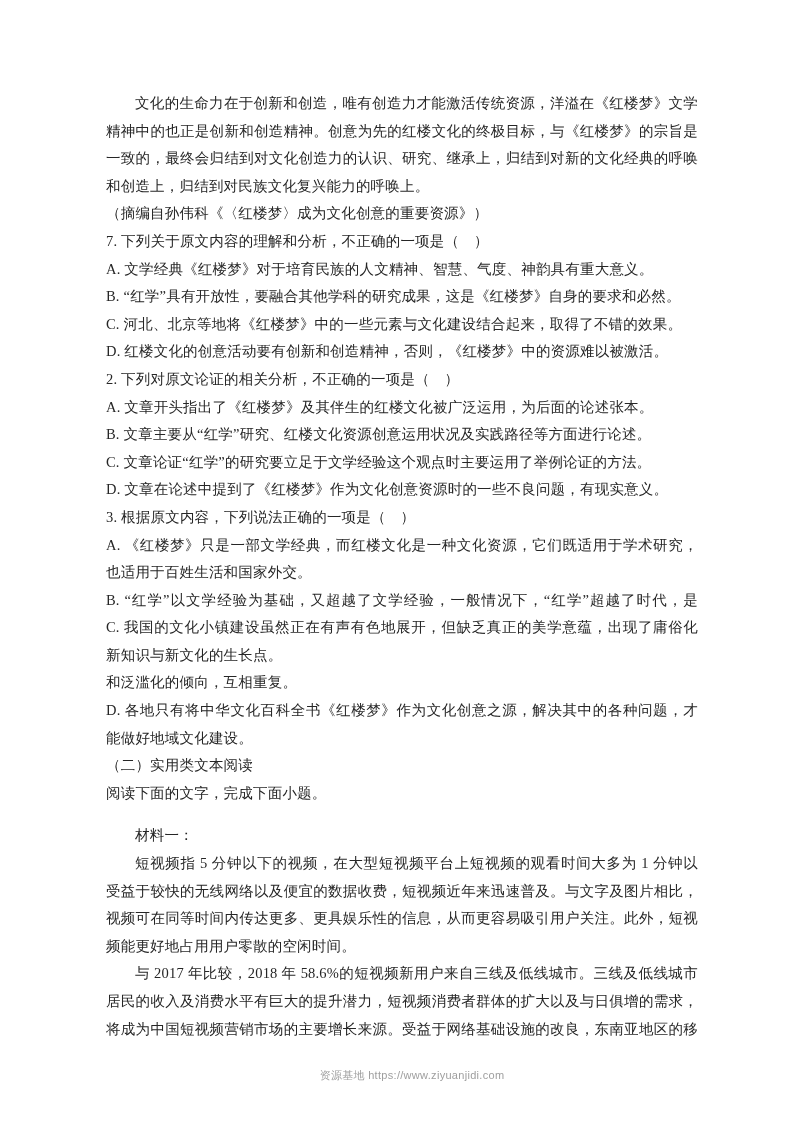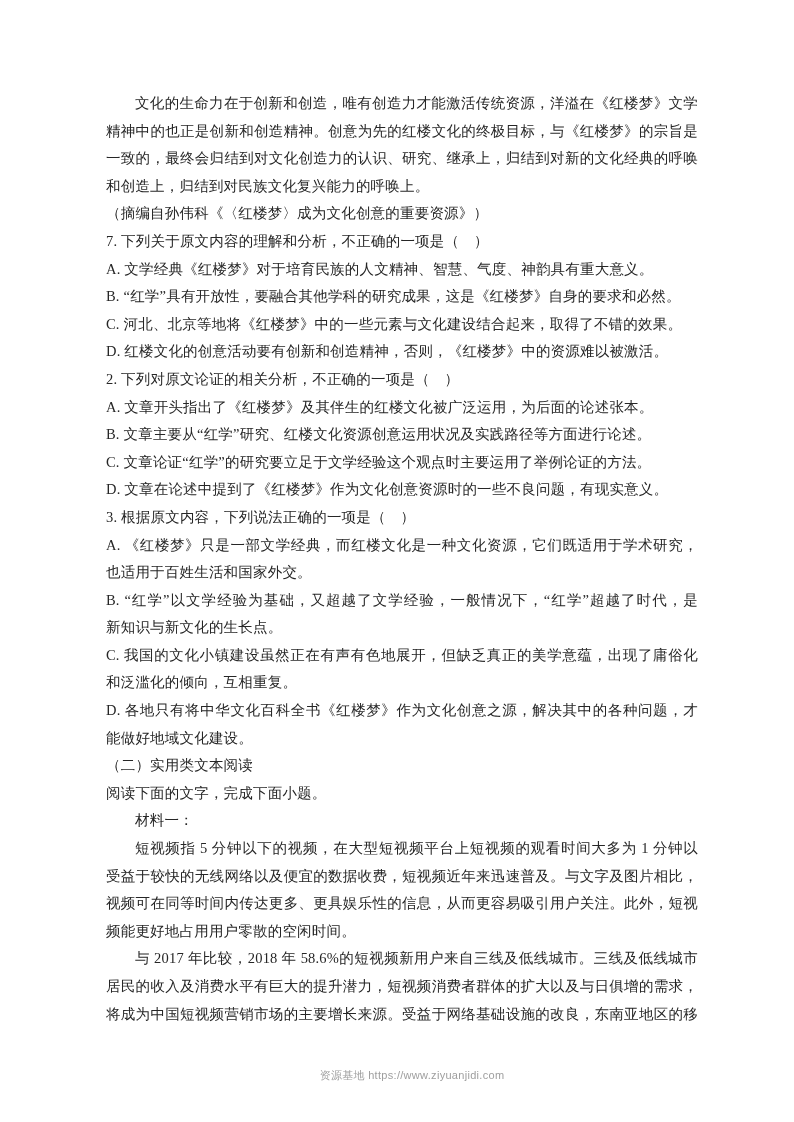--- a/index.html
+++ b/index.html
@@ -38,20 +38,21 @@
   }
   
   .line.if {
     text-indent: 2em;
     text-align: justify;
     text-align-last: justify;
   }
   
   .line.i {
     text-indent: 2em;
+    margin-top: 15px;
   }
   
   .line.r {
     text-align: left;
   }
   
   .line.p {
     text-align: left;
   }
   .footer {
@@ -86,22 +87,22 @@
       <div class="line p">D. 红楼文化的创意活动要有创新和创造精神，否则，《红楼梦》中的资源难以被激活。</div>
       <div class="line p">2. 下列对原文论证的相关分析，不正确的一项是（　）</div>
       <div class="line p">A. 文章开头指出了《红楼梦》及其伴生的红楼文化被广泛运用，为后面的论述张本。</div>
       <div class="line p">B. 文章主要从“红学”研究、红楼文化资源创意运用状况及实践路径等方面进行论述。</div>
       <div class="line p">C. 文章论证“红学”的研究要立足于文学经验这个观点时主要运用了举例论证的方法。</div>
       <div class="line p">D. 文章在论述中提到了《红楼梦》作为文化创意资源时的一些不良问题，有现实意义。</div>
       <div class="line p">3. 根据原文内容，下列说法正确的一项是（　）</div>
       <div class="line f">A. 《红楼梦》只是一部文学经典，而红楼文化是一种文化资源，它们既适用于学术研究，</div>
       <div class="line p">也适用于百姓生活和国家外交。</div>
       <div class="line f">B. “红学”以文学经验为基础，又超越了文学经验，一般情况下，“红学”超越了时代，是</div>
+      <div class="line f">C. 我国的文化小镇建设虽然正在有声有色地展开，但缺乏真正的美学意蕴，出现了庸俗化</div>
       <div class="line p">新知识与新文化的生长点。</div>
-      <div class="line f">C. 我国的文化小镇建设虽然正在有声有色地展开，但缺乏真正的美学意蕴，出现了庸俗化</div>
       <div class="line p">和泛滥化的倾向，互相重复。</div>
       <div class="line f">D. 各地只有将中华文化百科全书《红楼梦》作为文化创意之源，解决其中的各种问题，才</div>
       <div class="line p">能做好地域文化建设。</div>
       <div class="line p">（二）实用类文本阅读</div>
       <div class="line p">阅读下面的文字，完成下面小题。</div>
       <div class="line i">材料一：</div>
       <div class="line if">短视频指 5 分钟以下的视频，在大型短视频平台上短视频的观看时间大多为 1 分钟以下。</div>
       <div class="line f">受益于较快的无线网络以及便宜的数据收费，短视频近年来迅速普及。与文字及图片相比，</div>
       <div class="line f">视频可在同等时间内传达更多、更具娱乐性的信息，从而更容易吸引用户关注。此外，短视</div>
       <div class="line p">频能更好地占用用户零散的空闲时间。</div>

